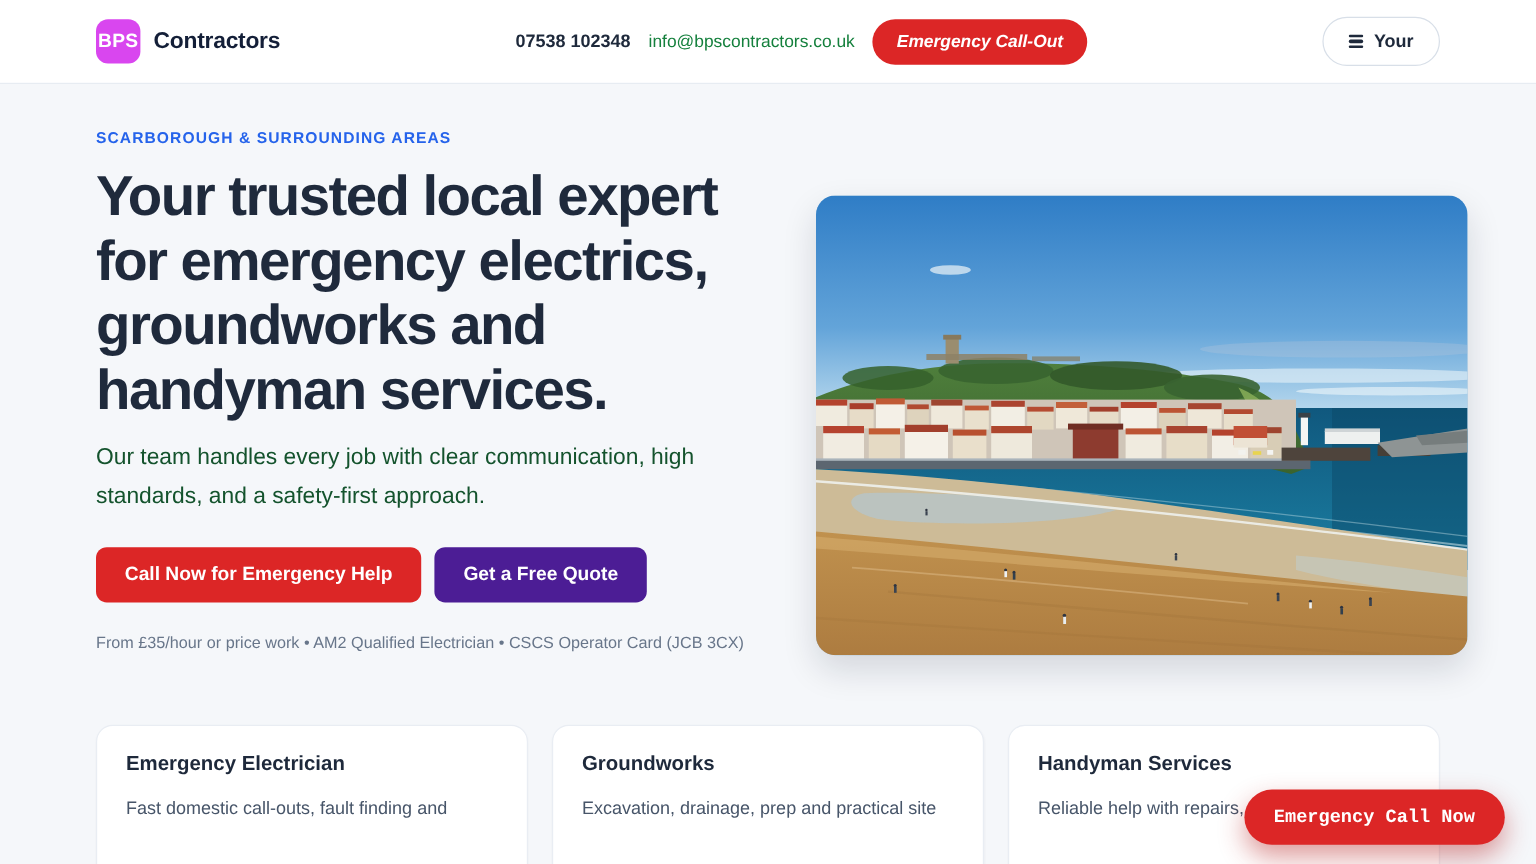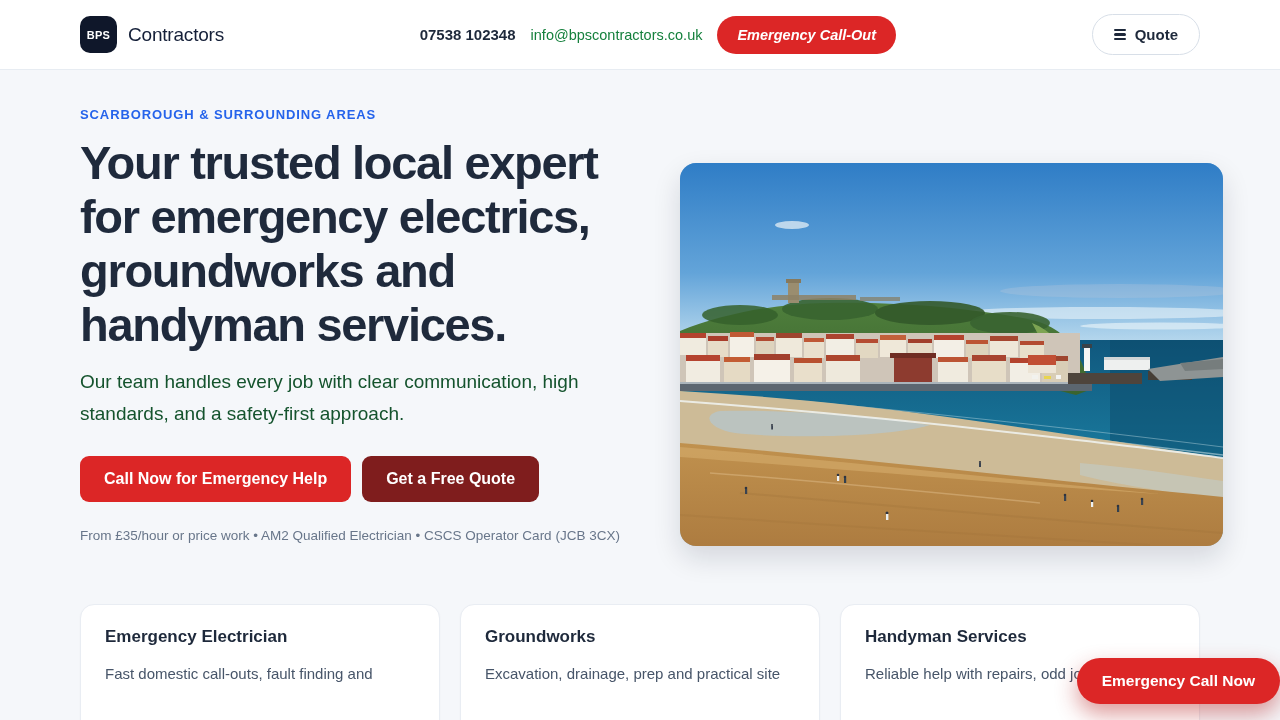--- a/index.html
+++ b/index.html
@@ -7,25 +7,25 @@
   body { background:#f5f7fa; font-family:"Liberation Sans", sans-serif; color:#1f2a3c; }
 
   
   .header {
     height:70px; background:#ffffff; border-bottom:1px solid #e7ecf2;
     display:flex; align-items:center; justify-content:space-between;
     padding:0 80px;
   }
   .brand { display:flex; align-items:center; gap:11px; }
   .brand-badge {
-    width:37px; height:37px; border-radius:10px; background:#0f172a;
-    color:#fff; font-weight:700; font-size:11px;
+    width:37px; height:37px; border-radius:10px; background:#d946ef;
+    color:#fff; font-weight:700; font-size:16px;
     display:flex; align-items:center; justify-content:center; letter-spacing:.3px;
   }
-  .brand-name { font-size:19px; font-weight:400; color:#141f38; letter-spacing:-.2px; }
+  .brand-name { font-size:19px; font-weight:700; color:#141f38; letter-spacing:-.2px; }
   .header-contact { display:flex; align-items:center; gap:15px; }
   .phone { font-weight:700; font-size:15px; color:#1e293b; text-decoration:none; }
   .email { font-size:14.5px; color:#15803d; text-decoration:none; }
   .btn-emergency-header {
     background:#dc2626; color:#fff; font-weight:700; font-size:14.5px;
     padding:11px 20px; border-radius:21px; border:none; cursor:pointer;
     font-family:inherit;
     font-style:italic;
   }
   .menu-btn {
@@ -42,45 +42,45 @@
   .eyebrow { color:#2563eb; font-size:13px; font-weight:700; letter-spacing:.9px; }
   .headline {
     margin-top:14px; font-size:47px; line-height:54px; font-weight:800;
     color:#1f2a3c; letter-spacing:-1.3px; max-width:545px;
   }
   .lede { margin-top:14px; font-size:19px; line-height:32px; color:#14532d; max-width:530px; }
   .cta-row { margin-top:26px; display:flex; gap:11px; }
   .btn { border:none; cursor:pointer; font-family:inherit; font-weight:700; font-size:16px;
          color:#fff; padding:14px 24px; border-radius:9px; }
   .btn-primary { background:#dc2626; }
-  .btn-secondary { background:#7f1d1d; }
+  .btn-secondary { background:#4c1d95; }
   .fine-print { margin-top:24px; font-size:13.5px; line-height:20px; color:#68768a; max-width:548px; }
 
   .hero-right { margin-top:56px; }
   .hero-image {
     width:543px; height:383px; border-radius:16px; overflow:hidden;
     box-shadow:0 12px 28px rgba(15,23,42,.14); background:#9cc3e0;
   }
   .hero-image svg { display:block; width:100%; height:100%; }
 
   
   .services { display:flex; gap:20px; padding:0 80px; margin-top:58px; }
   .card {
     flex:1; background:#fff; border:1px solid #e9edf3; border-radius:14px;
     padding:22px 24px; height:170px; box-shadow:0 1px 2px rgba(16,24,40,.04);
   }
   .card-title { font-size:17px; font-weight:600; color:#1e293b; }
   .card-desc { margin-top:15px; font-size:15px; line-height:24px; color:#475569; }
 
   
   .floating-cta {
-    position:fixed; right:0; bottom:16px;
+    position:fixed; right:26px; bottom:16px;
     background:#dc2626; color:#fff; font-weight:700; font-size:15.5px;
     padding:14px 25px; border-radius:999px; border:none; cursor:pointer;
-    box-shadow:0 10px 22px rgba(180,30,30,.45); font-family:Liberation Sans, sans-serif;
+    box-shadow:0 10px 22px rgba(180,30,30,.45); font-family:Liberation Mono, monospace;
   }
 </style>
 </head>
 <body>
 
 <header class="header">
   <div class="brand">
     <span class="brand-badge">BPS</span>
     <span class="brand-name">Contractors</span>
   </div>
@@ -90,21 +90,21 @@
     <a class="email" href="#">info@bpscontractors.co.uk</a>
     <button class="btn-emergency-header">Emergency Call-Out</button>
   </div>
 
   <button class="menu-btn">
     <span class="hamburger">
         <i></i>
         <i></i>
         <i></i>
       </span>
-    <span>Quote</span>
+    <span>Your</span>
   </button>
 </header>
 
 <section class="hero">
   <div class="hero-left">
     <div class="eyebrow">SCARBOROUGH &amp; SURROUNDING AREAS</div>
     <h1 class="headline">Your trusted local expert for emergency electrics, groundworks and handyman services.</h1>
     <p class="lede">Our team handles every job with clear communication, high standards, and a safety-first approach.</p>
     <div class="cta-row">
       <button class="btn btn-primary">Call Now for Emergency Help</button>

